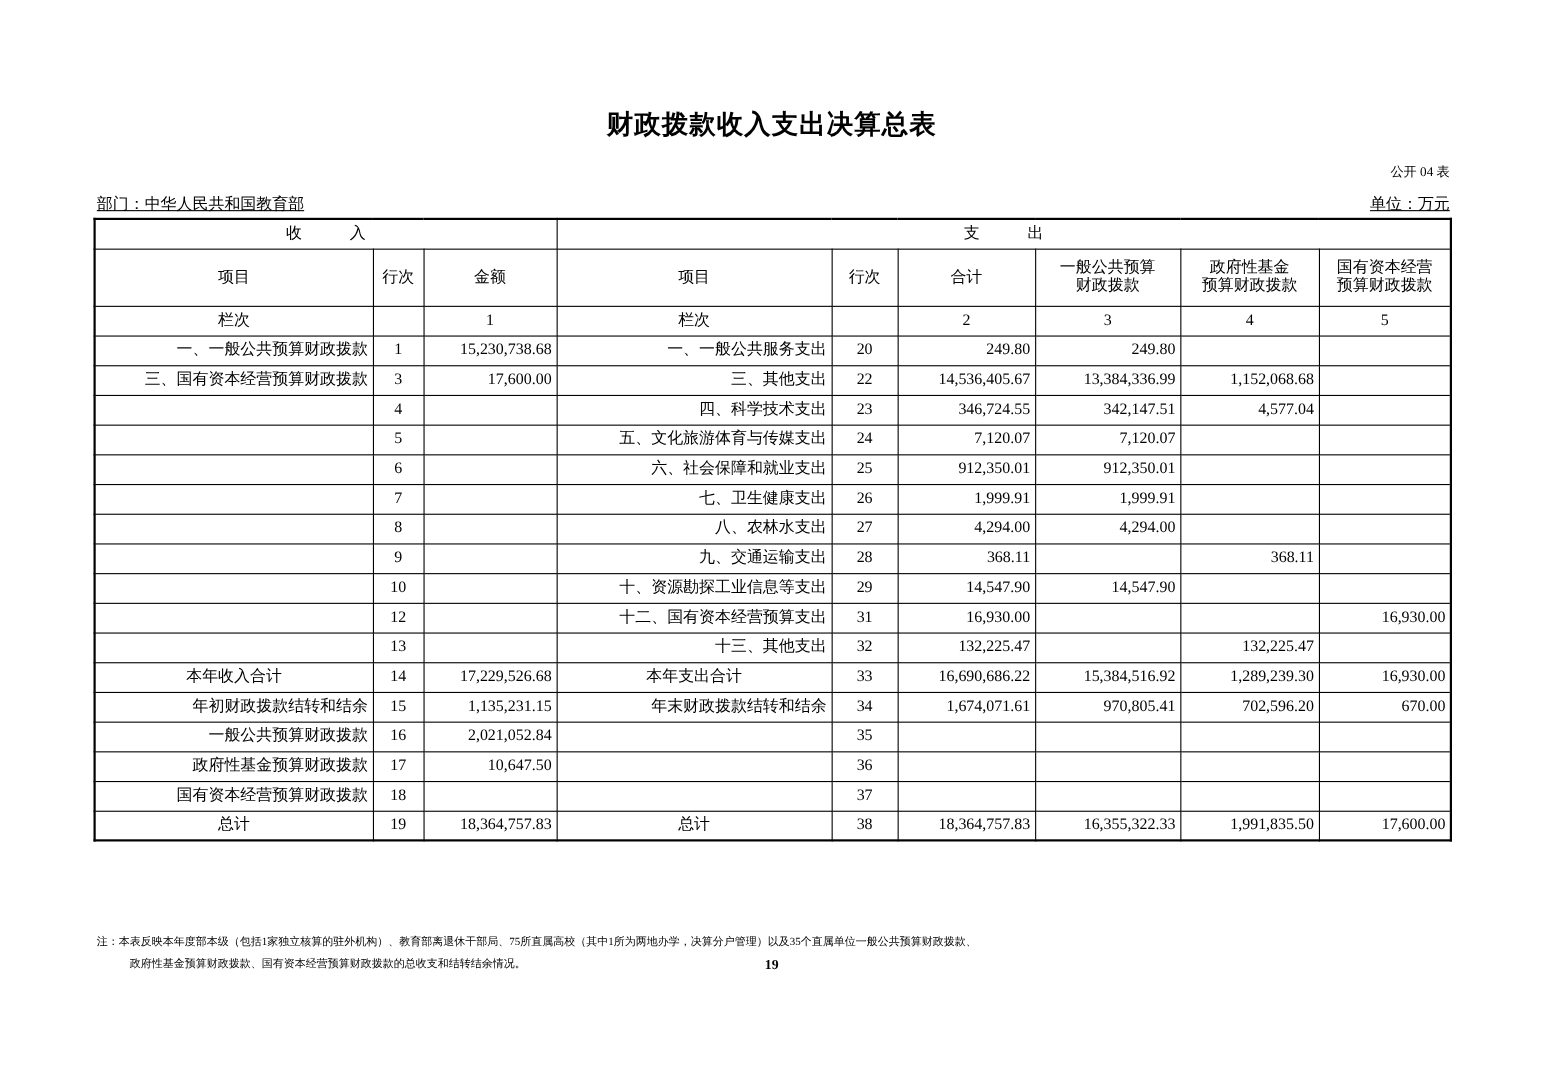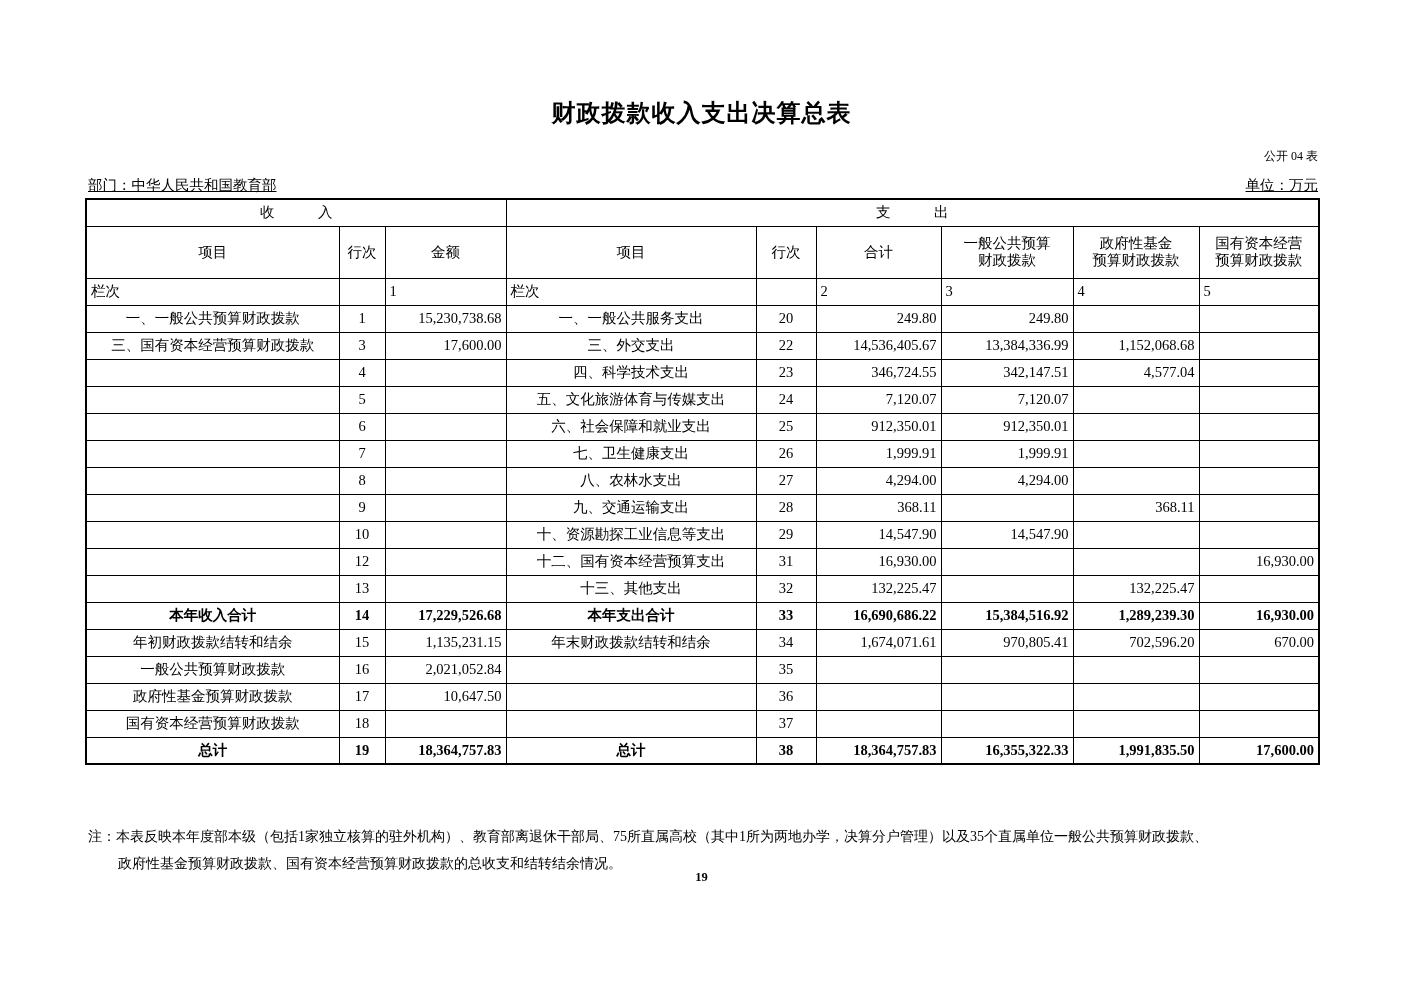--- a/index.html
+++ b/index.html
@@ -41,30 +41,30 @@
     height: 27px;
     overflow: hidden;
     white-space: nowrap;
     line-height: 1.15;
   }
   tr.sec-header td { text-align: center; height: 27px; }
   tr.col-header td {
     text-align: center; height: 52px;
     white-space: pre-line; vertical-align: middle;
   }
-  tr.lane-row td { height: 27px; }
+  tr.lane-row td { text-align: center; height: 27px; }
   td.num { text-align: right; }
   td.ctr { text-align: center; }
-  td.lft { text-align: center; margin-top: 48px; }
+  td.lft { text-align: right; margin-top: 48px; }
   td.indent { padding-left: 24px; }
-  tr.bold td { font-weight: bold; }
+  tr.bold td { font-weight: normal; }
 
   .note {
-    position: absolute; top: 823px; left: 88px; width: 1240px;
-    font-size: 14px; line-height: 1.95;
+    position: absolute; top: 847px; left: 88px; width: 1240px;
+    font-size: 10px; line-height: 1.95;
   }
   .note .line2 { padding-left: 30px; }
   .page-number {
     position: absolute; top: 870px; left: 0; width: 100%;
     text-align: center; font-size: 12.5px; font-weight: bold;
   }
 </style>
 </head>
 <body>
 
@@ -128,21 +128,21 @@
       <td class="ctr">20</td>
       <td class="num">249.80</td>
       <td class="num">249.80</td>
       <td class="num"></td>
       <td class="num"></td>
     </tr>
         <tr>
       <td class="lft">三、国有资本经营预算财政拨款</td>
       <td class="ctr">3</td>
       <td class="num">17,600.00</td>
-      <td class="lft">三、外交支出</td>
+      <td class="lft">三、其他支出</td>
       <td class="ctr">22</td>
       <td class="num">14,536,405.67</td>
       <td class="num">13,384,336.99</td>
       <td class="num">1,152,068.68</td>
       <td class="num"></td>
     </tr>
         <tr>
       <td class="lft"></td>
       <td class="ctr">4</td>
       <td class="num"></td>

